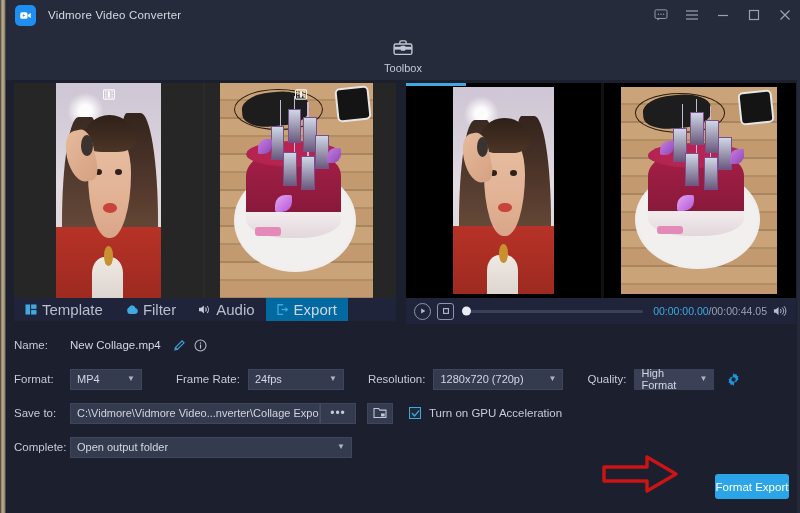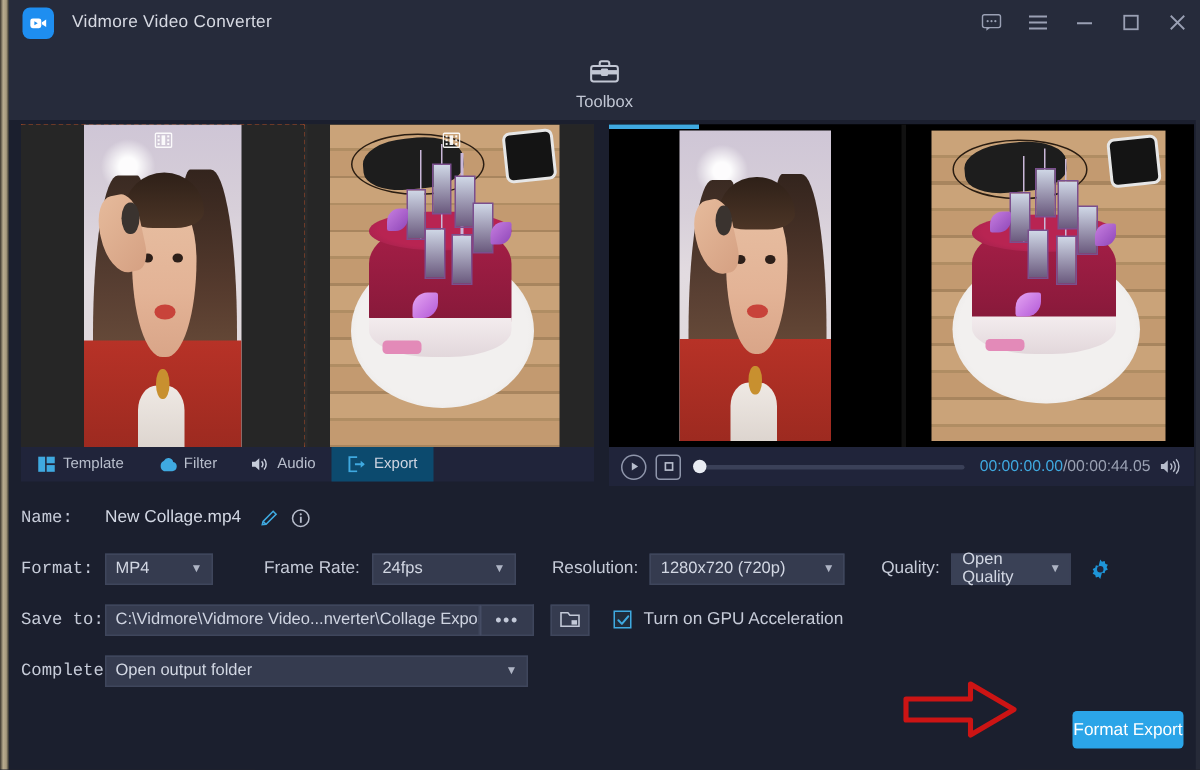--- a/index.html
+++ b/index.html
@@ -180,23 +180,23 @@
     background:#e38ab8; border-radius:3px; }
 
   
   .edit-toolbar {
     position: absolute; left: 8px; top: 218px; width: 382px; height: 23px;
     background: #20243a;
     display: flex; align-items: stretch;
   }
   .etab {
     display: flex; align-items: center; gap: 5px;
-    padding: 0 11px; color: #b9bfcd; font-size: 10px;
-  }
-  .etab.active { background: #0c4a6e; color: #cfd5e2; justify-content: space-between; }
+    padding: 0 11px; color: #b9bfcd; font-size: 15px;
+  }
+  .etab.active { background: #0369a1; color: #cfd5e2; justify-content: space-between; }
 
   
   .preview-pane {
     position: absolute; left: 400px; top: 3px; width: 390px; height: 215px;
     background: #000;
     display: flex;
   }
   .pv-cell { position: relative; height: 100%; overflow: hidden; background:#000; }
   .pv-cell.left { width: 195px; }
   .pv-cell.right { width: 195px; border-left: 3px solid #111; }
@@ -216,21 +216,21 @@
            position: relative; margin: 0 4px; }
   .knob { position: absolute; left: 0; top: 50%; transform: translate(-2px,-50%);
           width: 9px; height: 9px; background:#e9ecf3; border-radius:50%; }
   .time { font-size: 10.5px; color: #9aa1b3; white-space: nowrap; }
   .time .cur { color: #3fa9e0; }
 
   
   .form { position: absolute; left: 8px; top: 252px; right: 8px; }
   .row { display: flex; align-items: center; height: 26px; margin-bottom: 8px; }
   .lbl { color: #c6cbd8; font-size: 11.5px; }
-  .lbl.w { width: 56px; font-family: Liberation Mono, monospace; }
+  .lbl.w { width: 56px; }
 
   .value-txt { color: #d2d7e3; font-size: 11.5px; }
 
   .select {
     height: 21px; background: #353b4f; border: 1px solid #3f465c;
     color: #d2d7e3; font-size: 11px;
     display: flex; align-items: center; padding: 0 6px;
     position: relative;
   }
   .select .caret {
@@ -564,21 +564,21 @@
         <span class="lbl">Resolution:</span>
         <span class="gap8"></span>
         <div class="select sel-res">
           <span>1280x720 (720p)</span>
           <span class="caret">▼</span>
         </div>
         <span class="gap24"></span>
         <span class="lbl">Quality:</span>
         <span class="gap8"></span>
         <div class="select sel-quality">
-          <span>Open Quality</span>
+          <span>High Format</span>
           <span class="caret">▼</span>
         </div>
         <span class="gear">
           <svg width="15" height="15" viewBox="0 0 16 16">
             <path d="M8 1.1 l1.2 1.5 1.9-.5.5 1.9 1.8.8-.9 1.7.9 1.7-1.8.8-.5 1.9-1.9-.5L8 14.9 6.8 13.4l-1.9.5-.5-1.9-1.8-.8.9-1.7-.9-1.7 1.8-.8.5-1.9 1.9.5Z" fill="#1e95d8"></path>
             <circle cx="8" cy="8" r="2.3" fill="#20243a"></circle>
           </svg>
         </span>
       </div>
 

